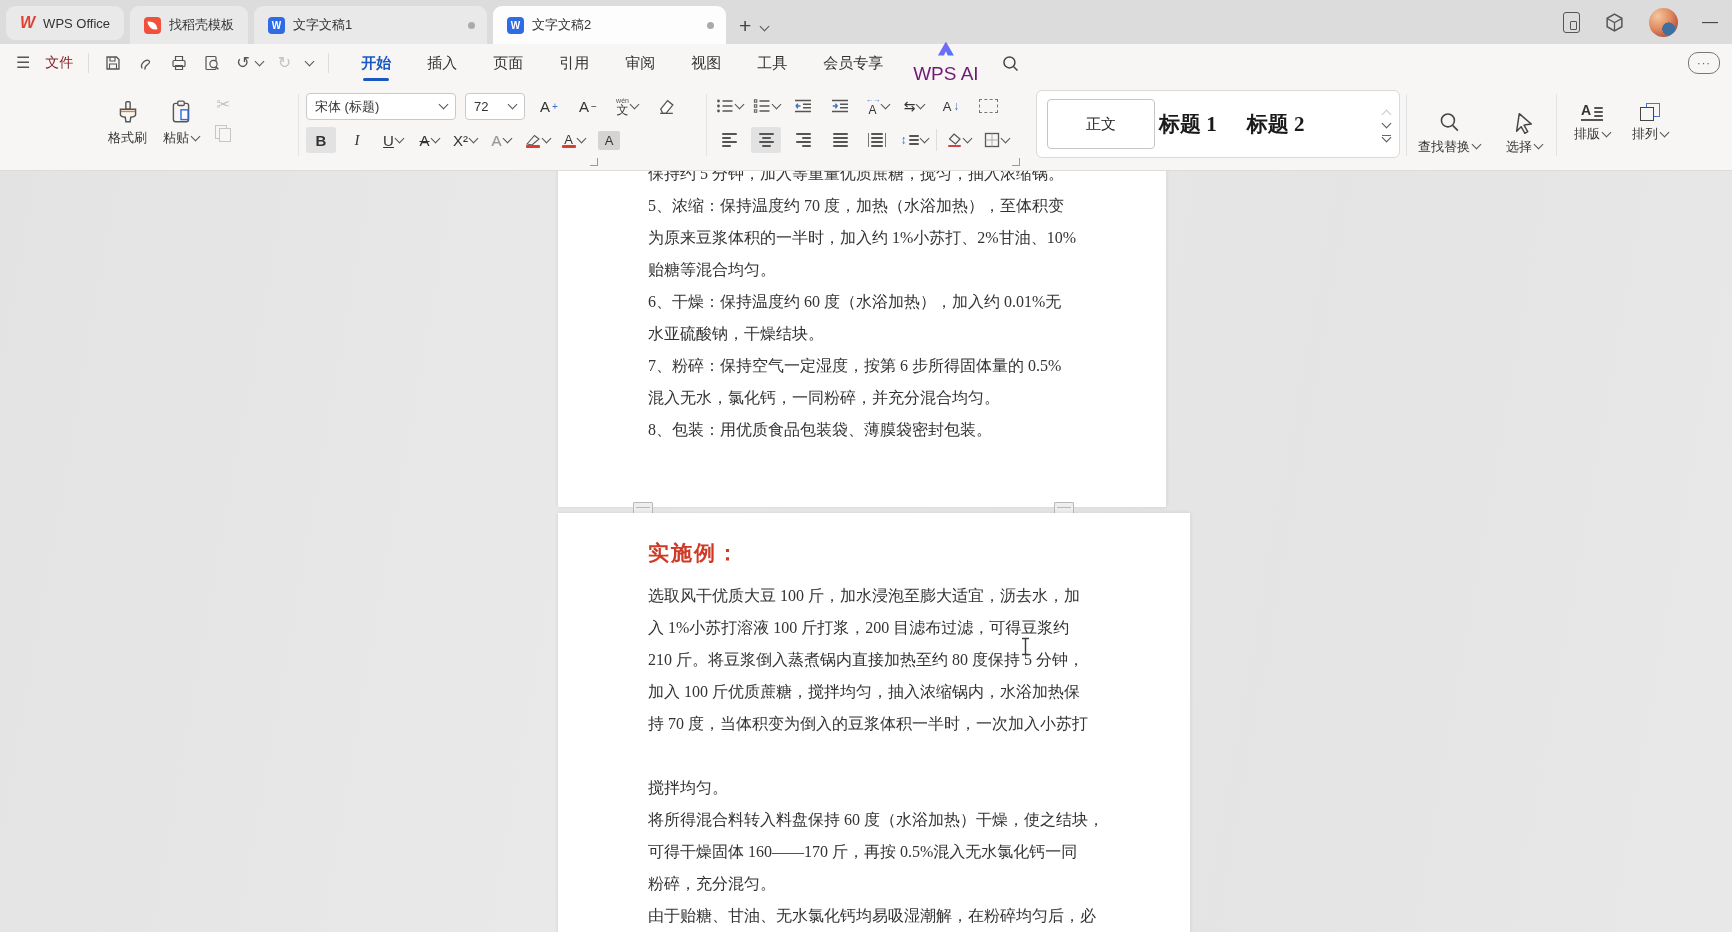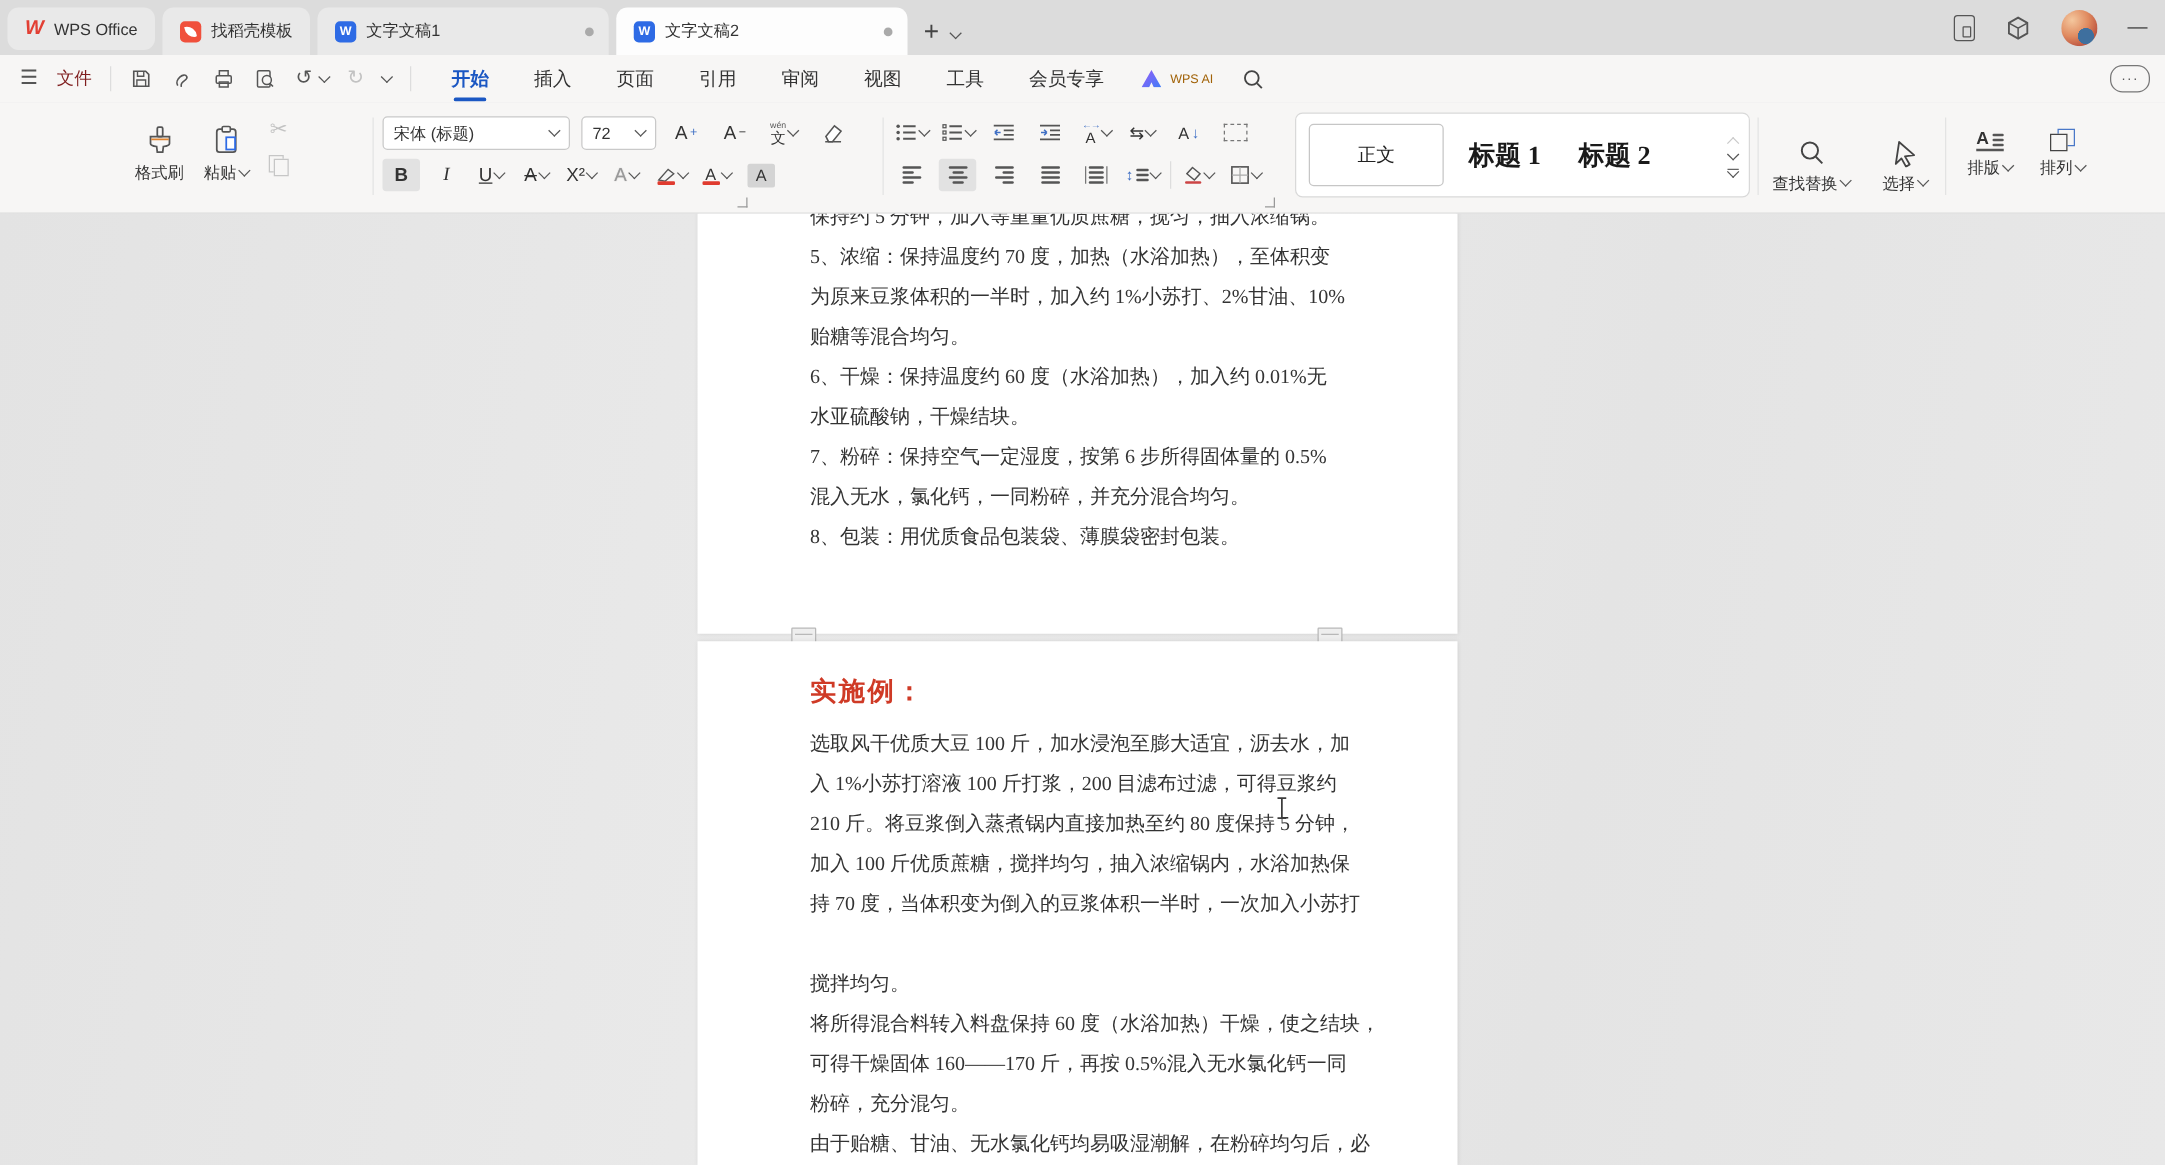--- a/index.html
+++ b/index.html
@@ -36,21 +36,21 @@
   .mb-left{display:flex;align-items:center;gap:15px;padding-left:16px;}
   .mb-item{font-size:14px;color:#7f1d1d;display:flex;align-items:center;gap:5px;}
   .vsep{width:1px;height:20px;background:#ddd;}
   .qa{display:flex;align-items:center;gap:15px;color:#555;}
   .glyph16{font-size:16px;line-height:1;color:#555;}
   .gray{color:#c2c2c2;}
   .nav{display:flex;align-items:center;gap:36px;margin-left:32px;}
   .nav .item{font-size:15px;color:#333;position:relative;height:38px;display:flex;align-items:center;}
   .nav .item.active{color:#1b57c3;font-weight:bold;}
   .nav .item.active::after{content:"";position:absolute;left:2px;right:2px;bottom:1px;height:3px;border-radius:2px;background:#1b57c3;}
-  .ai{display:flex;align-items:center;gap:7px;margin-left:30px;font-size:10px;color:#a16207;}
+  .ai{display:flex;align-items:center;gap:7px;margin-left:30px;font-size:19px;color:#701a75;flex-direction:column;}
   .ailogo{width:16px;height:14px;background:linear-gradient(135deg,#9a5cf6,#3f7df8);
           clip-path:polygon(50% 0,100% 100%,62% 100%,50% 70%,38% 100%,0 100%);}
   .cloud{position:absolute;right:12px;width:30px;height:20px;border:1.5px solid #777;border-radius:10px;
          display:flex;align-items:center;justify-content:center;font-size:11px;color:#555;letter-spacing:1px;}
 
   
   .ribbon{position:absolute;left:0;top:82px;width:1732px;height:88px;background:#f7f6f5;border-bottom:1px solid #dcdcdc;}
   .vdiv{position:absolute;top:12px;width:1px;height:62px;background:#e3e3e3;}
   .bigbtn{display:flex;flex-direction:column;align-items:center;justify-content:center;gap:4px;font-size:13px;color:#333;}
   .bigbtn .lab{display:flex;align-items:center;gap:3px;white-space:nowrap;}
@@ -90,21 +90,21 @@
   .pinyin .b2{font-size:12px;color:#333;}
   .dirIcon{display:flex;flex-direction:column;align-items:center;line-height:1;}
   .dirIcon .arr{font-size:8px;color:#3f6fc4;letter-spacing:-1px;}
   .dirIcon .a{font-size:12px;color:#333;}
 
   
   .canvas{position:absolute;left:0;top:171px;width:1732px;height:761px;overflow:hidden;
           background:linear-gradient(100deg,#e3e3e3 0%,#eaeaea 42%,#e4e4e4 72%,#e8e8e8 100%);}
   .page{position:absolute;left:558px;width:608px;background:#fff;box-shadow:0 0 4px rgba(0,0,0,0.10);overflow:hidden;}
   .page1{top:-420px;height:756px;}
-  .page2{top:342px;height:420px;}
+  .page2{top:342px;height:420px;padding-left:24px;}
   .docline{position:absolute;left:90px;white-space:nowrap;font-size:16px;color:#333;height:32px;line-height:32px;
            font-family:"Liberation Serif","DejaVu Serif",serif;}
   .heading{position:absolute;left:90px;font-size:21px;font-weight:bold;color:#cf3a26;letter-spacing:2px;
            font-family:"Liberation Serif","DejaVu Serif",serif;}
   .handle{position:absolute;width:18px;height:12px;background:#eee;border:1px solid #b8b8b8;border-radius:1px;}
   .handle i{display:block;margin:4px 2px 0 2px;height:1px;background:#b8b8b8;}
   svg{display:block;}
 </style>
 </head>
 <body>
@@ -429,21 +429,21 @@
         </svg>
           <span class="chev"></span>
       </div>
     </div>
 
     <span class="launcher" style="left:590px;top:76px"></span>
     <span class="launcher" style="left:1012px;top:76px"></span>
 
     <div class="gallery">
       <div class="style-body">正文</div>
-      <div class="style-h" style="margin-left:20px">标题 1</div>
+      <div class="style-h" style="margin-left:4px">标题 1</div>
       <div class="style-h" style="margin-left:30px">标题 2</div>
       <div class="gal-arrows">
         <span class="chev up lt"></span>
         <span class="chev"></span>
         <span style="display:flex;flex-direction:column;align-items:center">
             <span class="expbar"></span>
             <span class="chev" style="top:2px"></span>
           </span>
       </div>
     </div>

